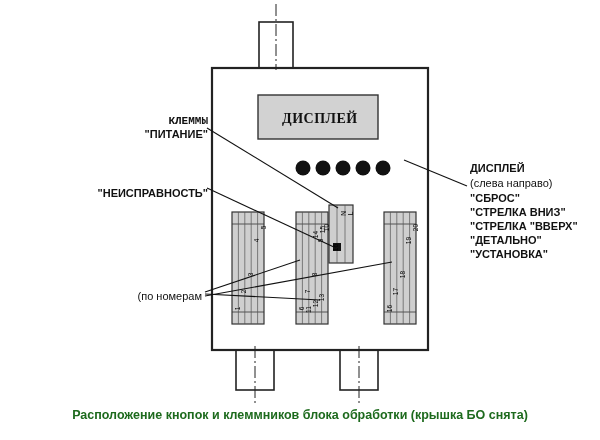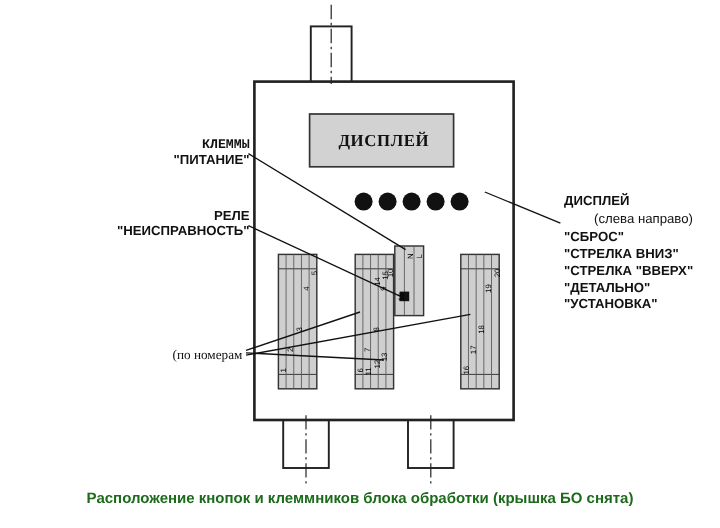--- a/index.html
+++ b/index.html
@@ -180,27 +180,26 @@
 
   <div class="term-num" style="left:384px; top:305px;">16</div>
   <div class="term-num" style="left:390px; top:288px;">17</div>
   <div class="term-num" style="left:397px; top:271px;">18</div>
   <div class="term-num" style="left:403px; top:237px;">19</div>
   <div class="term-num" style="left:410px; top:224px;">20</div>
 
   <div class="lbl bold right" style="left:60px; top:115px; width:148px;font-family:Liberation Mono, monospace;">КЛЕММЫ</div>
   <div class="lbl bold right" style="left:60px; top:128px; width:148px;">"ПИТАНИЕ"</div>
 
-  <div class="lbl bold right" style="left:48px; top:174px; width:160px;">РЕЛЕ</div>
   <div class="lbl bold right" style="left:48px; top:187px; width:160px;">"НЕИСПРАВНОСТЬ"</div>
 
-  <div class="lbl right" style="left:50px; top:290px; width:152px;font-family:Liberation Serif, serif;">(по номерам</div>
+  <div class="lbl right" style="left:50px; top:290px; width:152px;">(по номерам</div>
 
   <div class="lbl bold" style="left:470px; top:162px;">ДИСПЛЕЙ</div>
-  <div class="lbl" style="left:470px; top:177px;margin-left:25px;">(слева направо)</div>
+  <div class="lbl" style="left:470px; top:177px;">(слева направо)</div>
   <div class="lbl bold" style="left:470px; top:192px;">"СБРОС"</div>
   <div class="lbl bold" style="left:470px; top:206px;">"СТРЕЛКА ВНИЗ"</div>
   <div class="lbl bold" style="left:470px; top:220px;">"СТРЕЛКА "ВВЕРХ"</div>
   <div class="lbl bold" style="left:470px; top:234px;">"ДЕТАЛЬНО"</div>
   <div class="lbl bold" style="left:470px; top:248px;">"УСТАНОВКА"</div>
 
   <div class="caption">Расположение кнопок и клеммников блока обработки (крышка БО снята)</div>
 
 </div>
 

